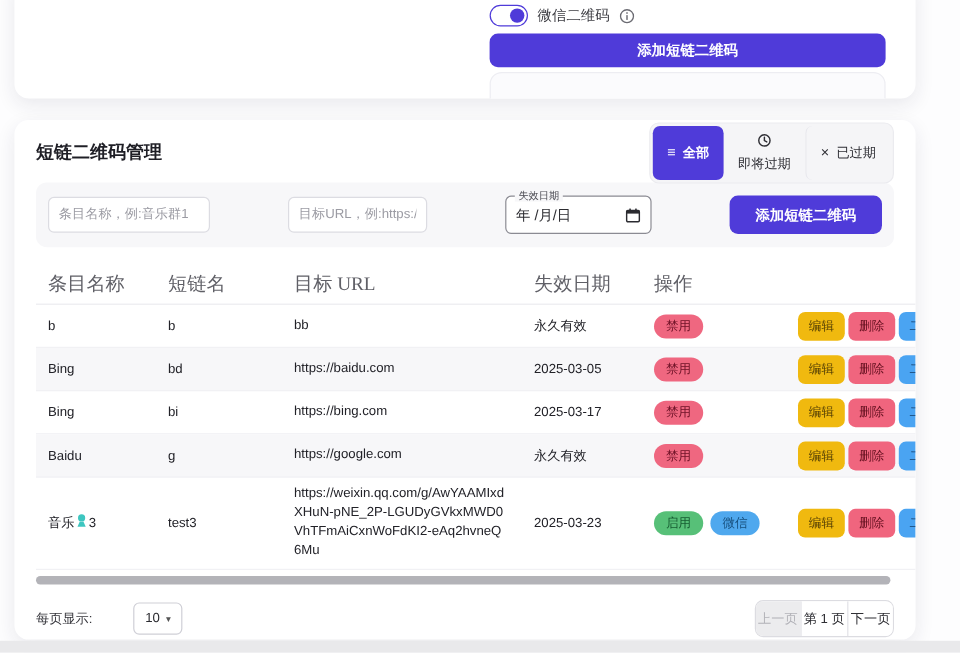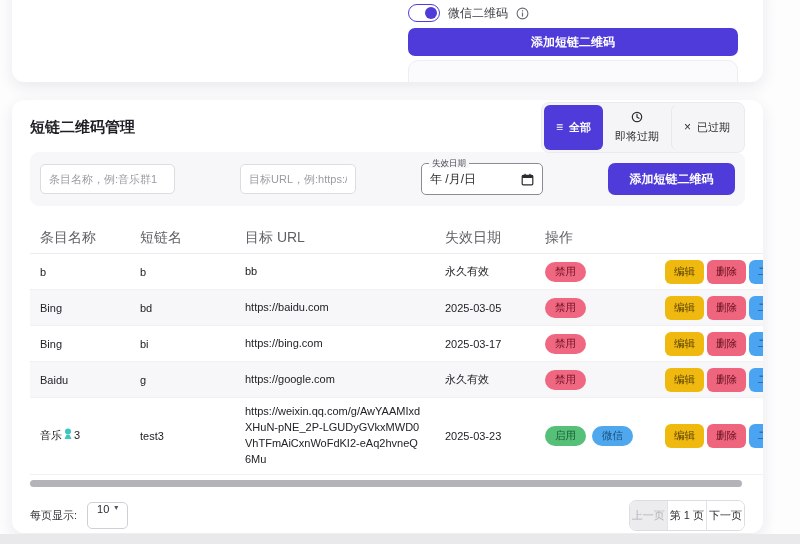--- a/index.html
+++ b/index.html
@@ -37,42 +37,42 @@
   .inp-name { width:135px; } .inp-slug { width:110px; } .inp-url { width:116px; }
   .date-field { position:relative; width:122px; height:32px; border:1px solid #8b8b93; border-radius:5px; background:#fff; display:flex; align-items:center; justify-content:space-between; padding:0 8px; cursor:pointer; }
   .date-label { position:absolute; left:7px; top:-6px; font-size:8.5px; color:#4a4a52; background:#f7f7f9; padding:0 3px; line-height:1.2; }
   .date-value { font-size:12px; color:#2b2b30; }
   .filter-add-btn { width:127px; height:32px; }
 
   
   .table { margin-top:16px; margin-right:-18px; }
   .trow, .thead { display:flex; align-items:center; overflow:hidden; }
   .thead { height:32px; border-bottom:1px solid #ececef; }
-  .thead .th { font-size:14px; color:#5f5f66; }
+  .thead .th { font-size:16px; color:#5f5f66;font-family:Liberation Serif, serif; }
   .td, .th { padding-left:10px; flex:none; }
   .c-name { width:100px; } .c-slug { width:105px; } .c-url { width:200px; padding-right:12px; }
   .c-exp { width:100px; } .c-status { width:120px; } .c-actions { width:150px; display:flex; gap:3px; }
   .trow { min-height:36px; border-bottom:1px solid #f1f1f4; font-size:11px; color:#222228; }
   .trow.zebra { background:#f7f7f9; }
   .td.c-url { word-break:break-all; line-height:1.45; padding-top:6px; padding-bottom:6px; }
   .badge { display:inline-block; padding:3px 10px; border-radius:10px; font-size:10.5px; }
   .badge-off { background:#ef6780; color:#6d1226; }
   .badge-on  { background:#57c078; color:#175c32; }
   .badge-tag { background:#4fa8ee; color:#174f7d; margin-left:6px; }
   .abtn { border:none; border-radius:6px; padding:5px 9px; font-size:10.5px; font-family:inherit; cursor:pointer; white-space:nowrap; }
   .abtn-edit { background:#f0b90f; color:#584205; }
   .abtn-delete { background:#f0657e; color:#64101f; }
   .abtn-qr { background:#4aa4f2; color:#143f6b; }
   .name-icon { display:inline-block; vertical-align:-1px; margin:0 1px; }
 
   .hscrollbar { margin-top:5px; width:712px; height:7px; border-radius:4px; background:#b3b3b8; cursor:pointer; }
 
   .tfoot { display:flex; justify-content:space-between; align-items:center; margin-top:13px; }
   .perpage { display:flex; align-items:center; gap:10px; font-size:11px; color:#37373d; }
-  .pp-select { display:flex; gap:5px; border:1px solid #cfcfd6; border-radius:5px; background:#fff; height:27px; padding:0 9px; font-size:11px; color:#2b2b30; cursor:pointer; }
+  .pp-select { display:flex; align-items:center; gap:5px; border:1px solid #cfcfd6; border-radius:5px; background:#fff; height:27px; padding:0 9px; font-size:11px; color:#2b2b30; cursor:pointer;margin-left:24px; }
   .pp-caret { font-size:8px; color:#555; }
   .pager { display:flex; border:1px solid #dcdce1; border-radius:7px; overflow:hidden; }
   .pg { font-size:11px; padding:7px 2px; background:#fff; border:none; font-family:inherit; color:#2f2f34; cursor:pointer; white-space:nowrap; }
   .pg + .pg { border-left:1px solid #e2e2e7; }
   .pg.disabled { background:#ececee; color:#b2b2b8; cursor:default; }
 
   .bottom-strip { position:absolute; left:0; top:534px; width:800px; height:10px; background:#e9e9eb; }
   svg { display:block; }
 </style>
 </head>

